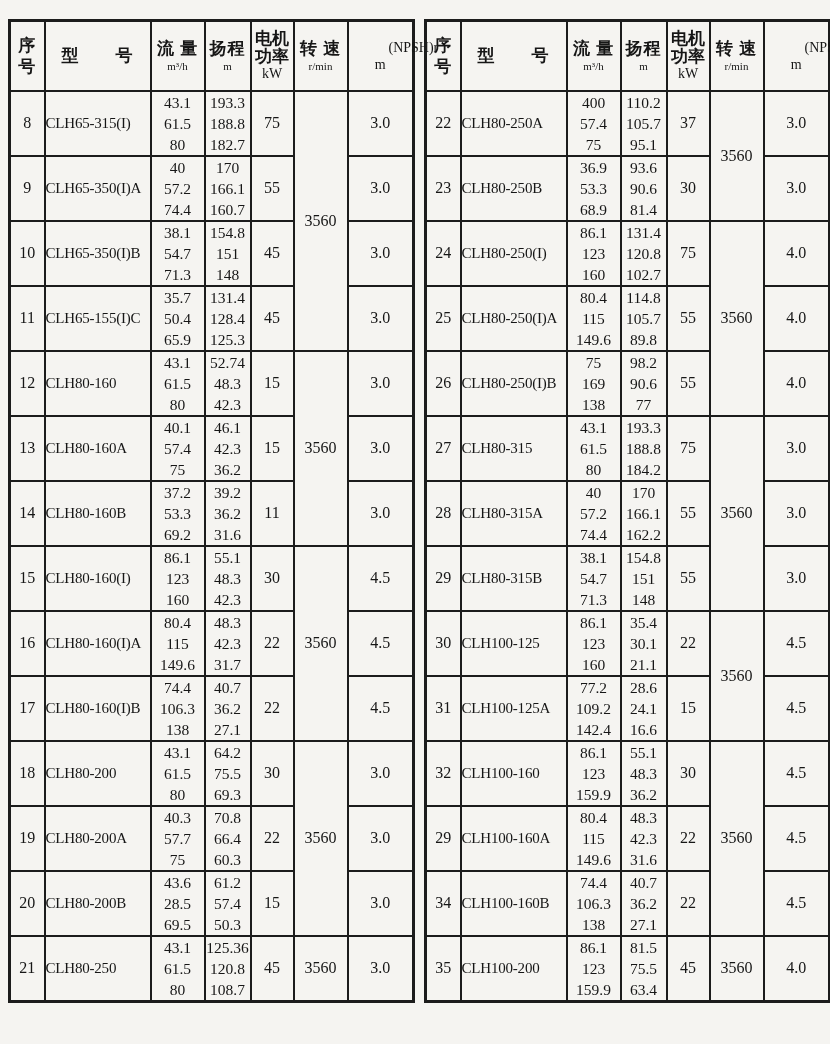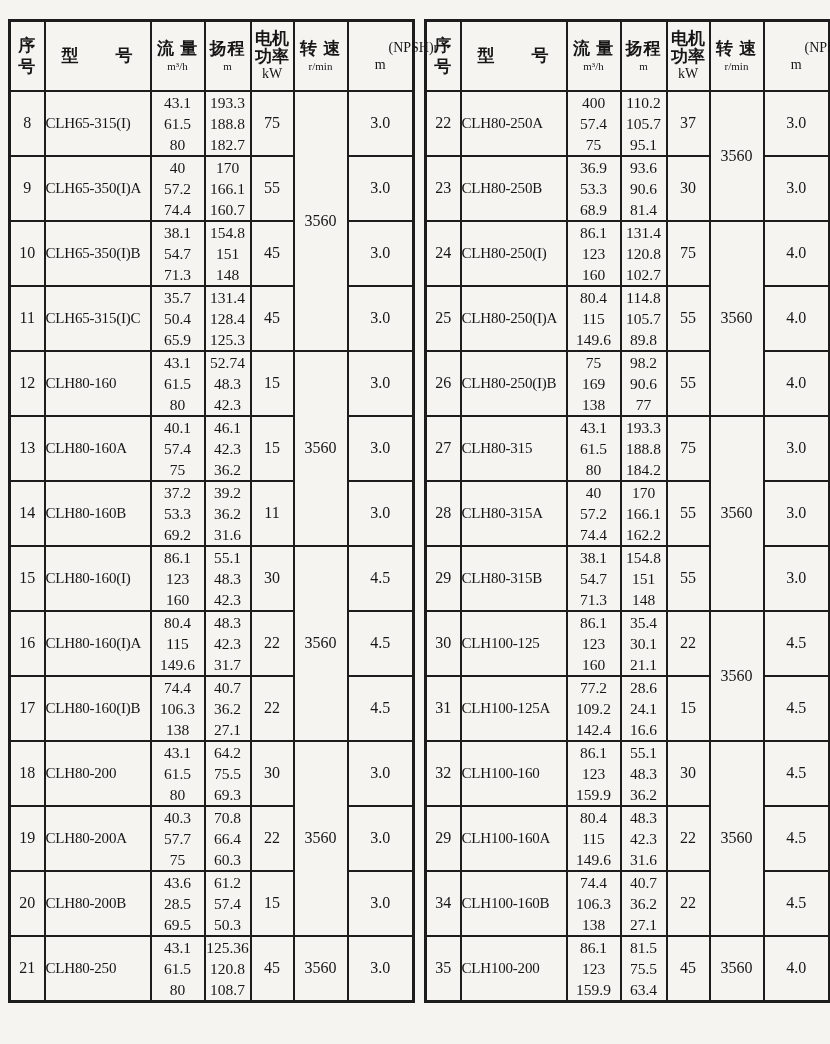--- a/index.html
+++ b/index.html
@@ -165,21 +165,21 @@
             <td class="cell-head">
               <div class="ln">154.8</div>
               <div class="ln">151</div>
               <div class="ln">148</div>
             </td>
             <td class="cell-power">45</td>
             <td class="cell-npsh">3.0</td>
           </tr>
           <tr>
             <td class="cell-no">11</td>
-            <td class="cell-model">CLH65-315(I)C</td>
+            <td class="cell-model">CLH65-155(I)C</td>
             <td class="cell-flow">
               <div class="ln">35.7</div>
               <div class="ln">50.4</div>
               <div class="ln">65.9</div>
             </td>
             <td class="cell-head">
               <div class="ln">131.4</div>
               <div class="ln">128.4</div>
               <div class="ln">125.3</div>
             </td>

